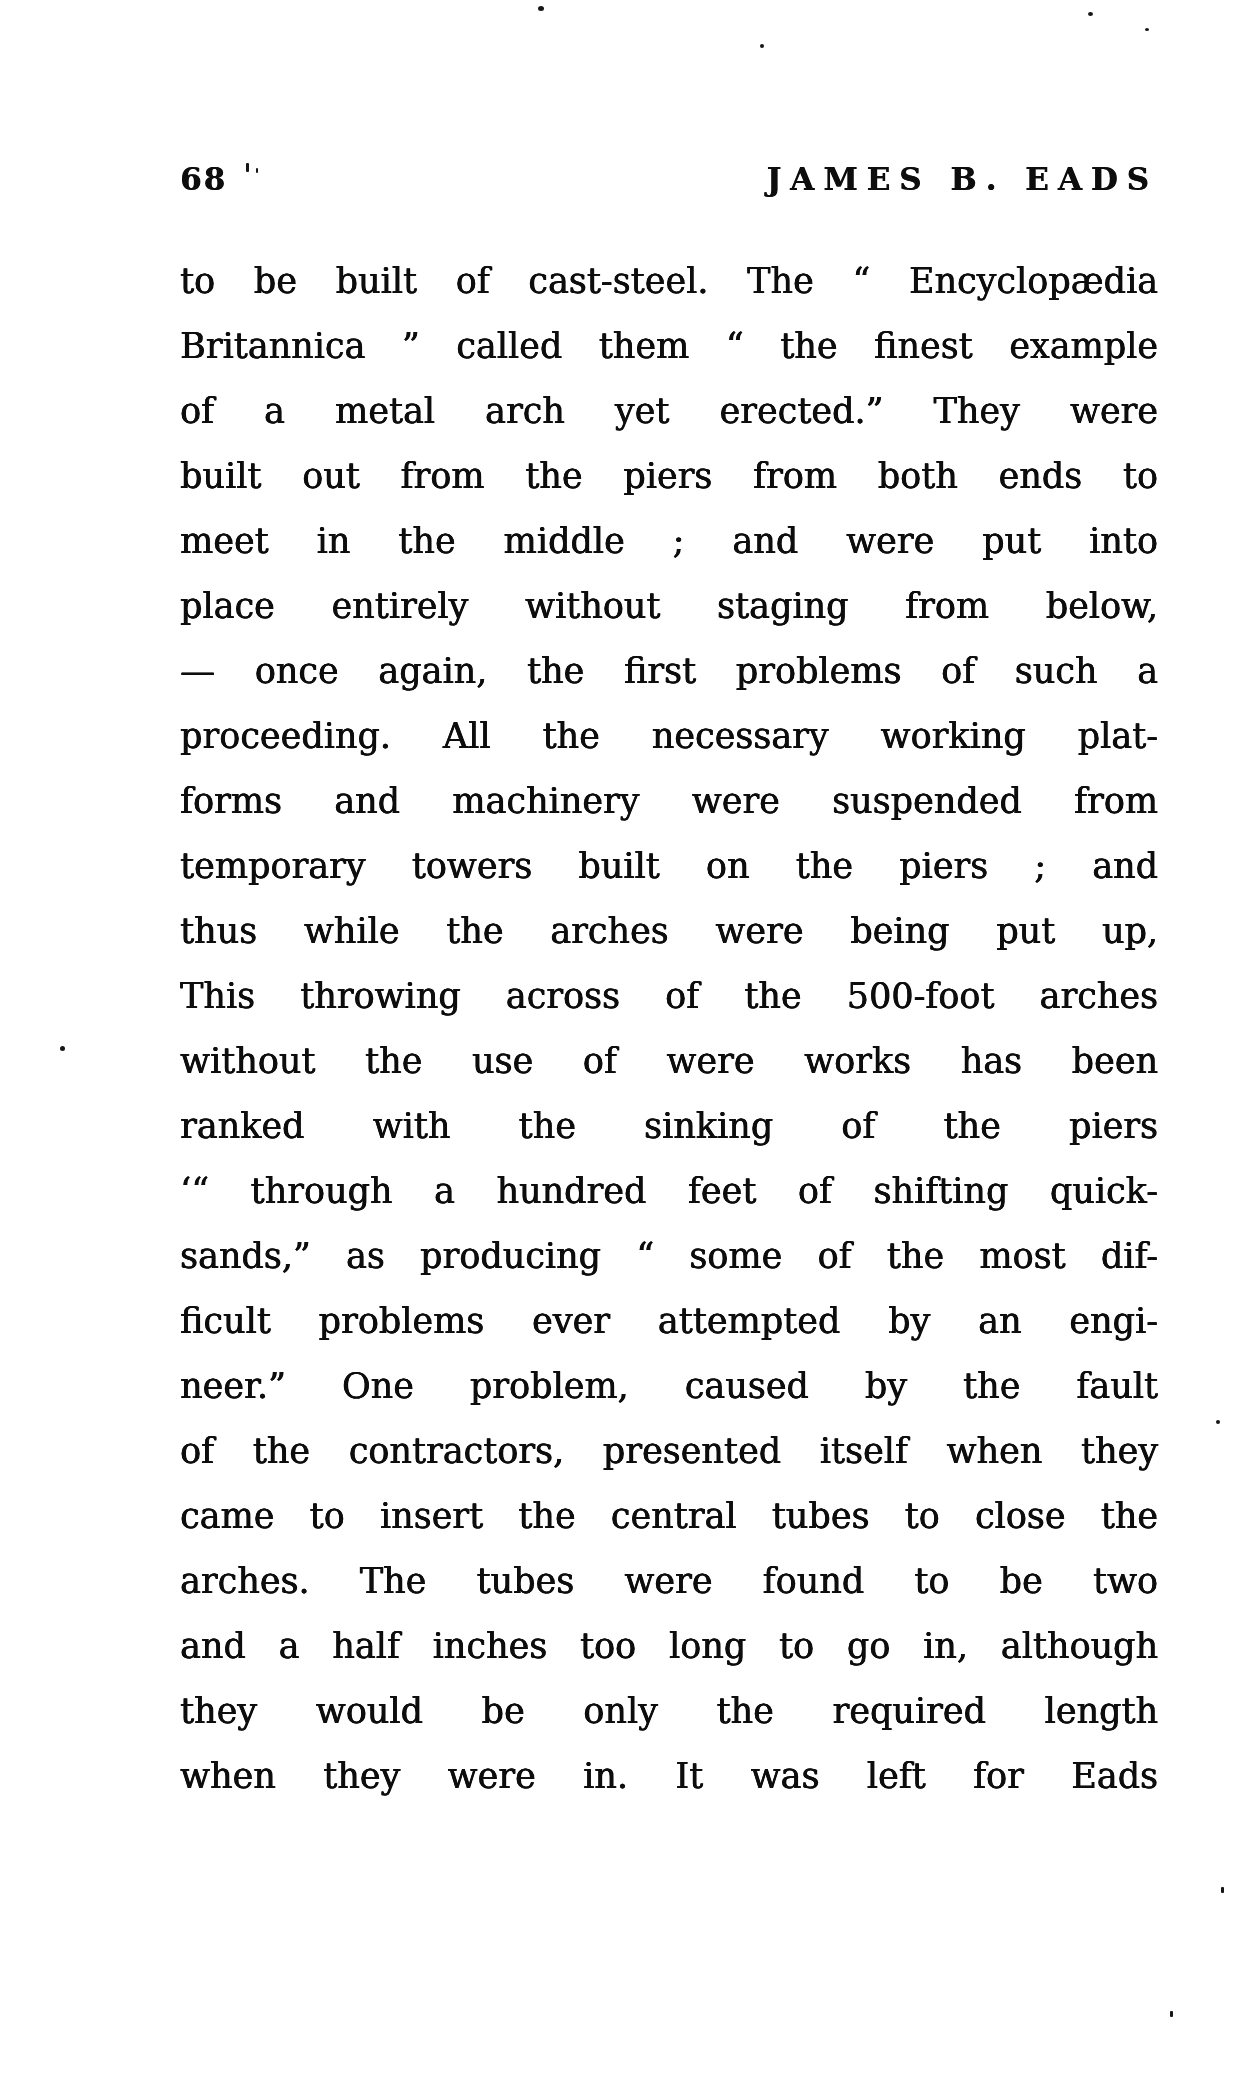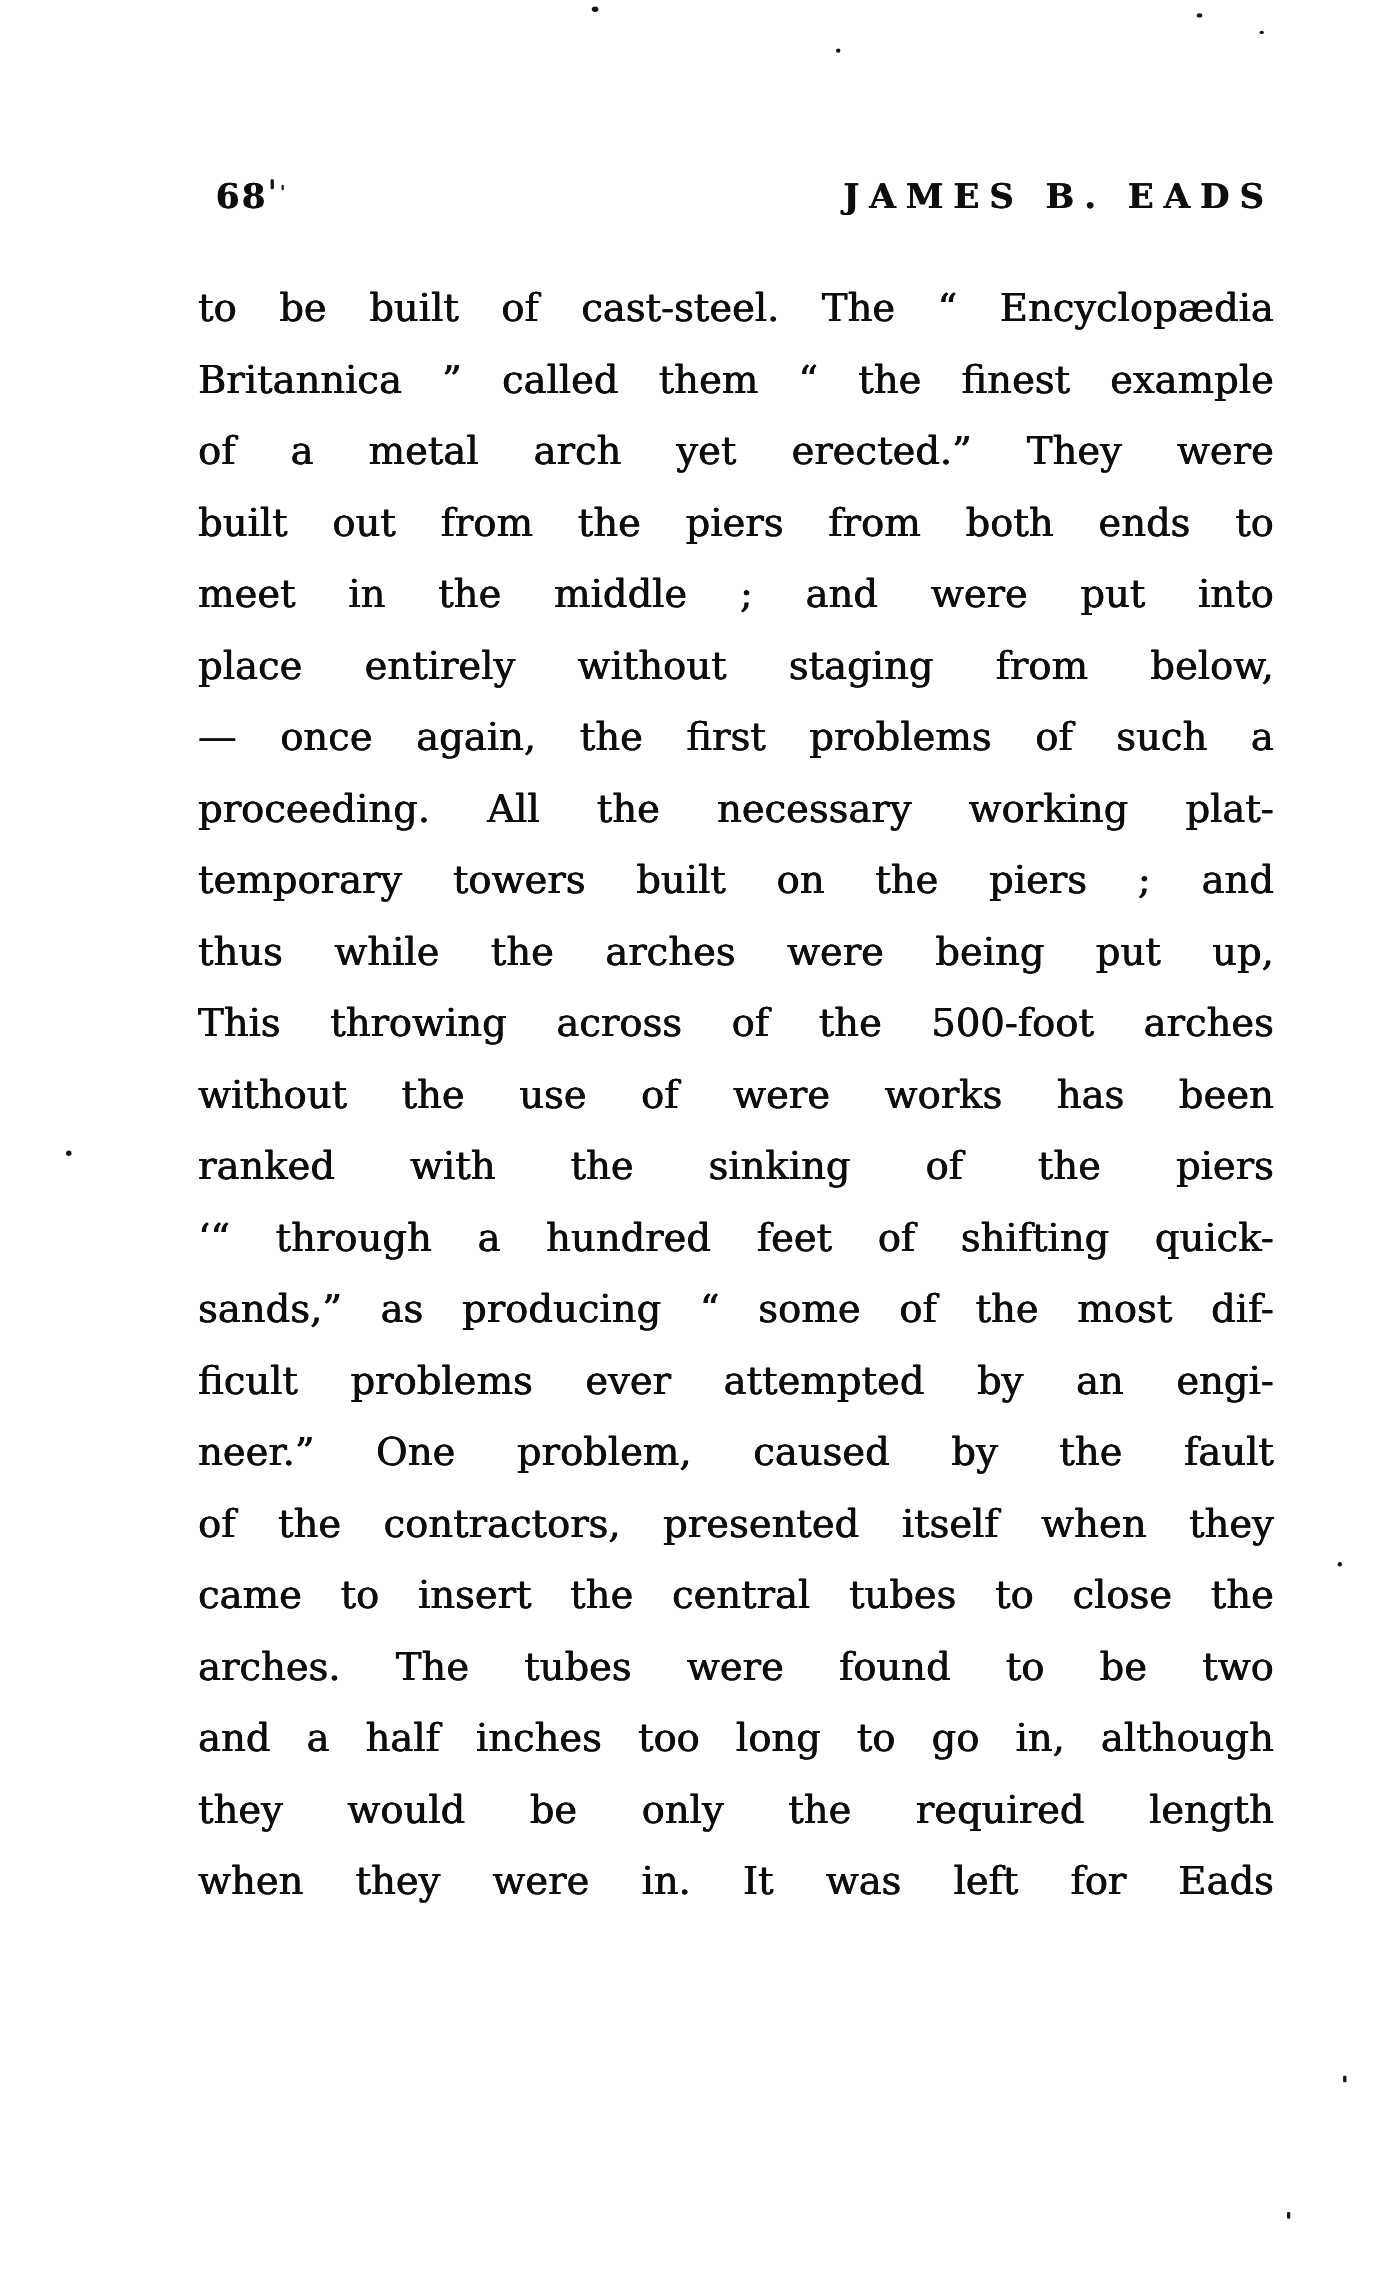--- a/index.html
+++ b/index.html
@@ -19,21 +19,21 @@
   .header {
     position: absolute;
     left: 180px;
     top: 156px;
     width: 978px;
     height: 46px;
     line-height: 46px;
   }
   .pagenum {
     position: absolute;
-    left: 16px;
+    left: 0;
     top: 0;
     font-size: 31px;
     font-weight: bold;
     letter-spacing: 2px;
     text-shadow: 0.5px 0 0 currentColor;
   }
   .runhead {
     display: block;
     text-align: right;
     font-size: 31px;
@@ -75,20 +75,21 @@
 
   <div class="body-text">
     <div class="line">to be built of cast-steel.  The “ Encyclopædia</div>
     <div class="line">Britannica ” called them “ the finest example</div>
     <div class="line">of a metal arch yet erected.”  They were</div>
     <div class="line">built out from the piers from both ends to</div>
     <div class="line">meet in the middle ; and were put into</div>
     <div class="line">place entirely without staging from below,</div>
     <div class="line">— once again, the first problems of such a</div>
     <div class="line">proceeding.  All the necessary working plat-</div>
+    <div class="line">forms and machinery were suspended from</div>
     <div class="line">temporary towers built on the piers ; and</div>
     <div class="line">thus while the arches were being put up,</div>
     <div class="line">This throwing across of the 500-foot arches</div>
     <div class="line">without the use of were works has been</div>
     <div class="line">ranked with the sinking of the piers</div>
     <div class="line">‘“ through a hundred feet of shifting quick-</div>
     <div class="line">sands,” as producing “ some of the most dif-</div>
     <div class="line">ficult problems ever attempted by an engi-</div>
     <div class="line">neer.”  One problem, caused by the fault</div>
     <div class="line">of the contractors, presented itself when they</div>

